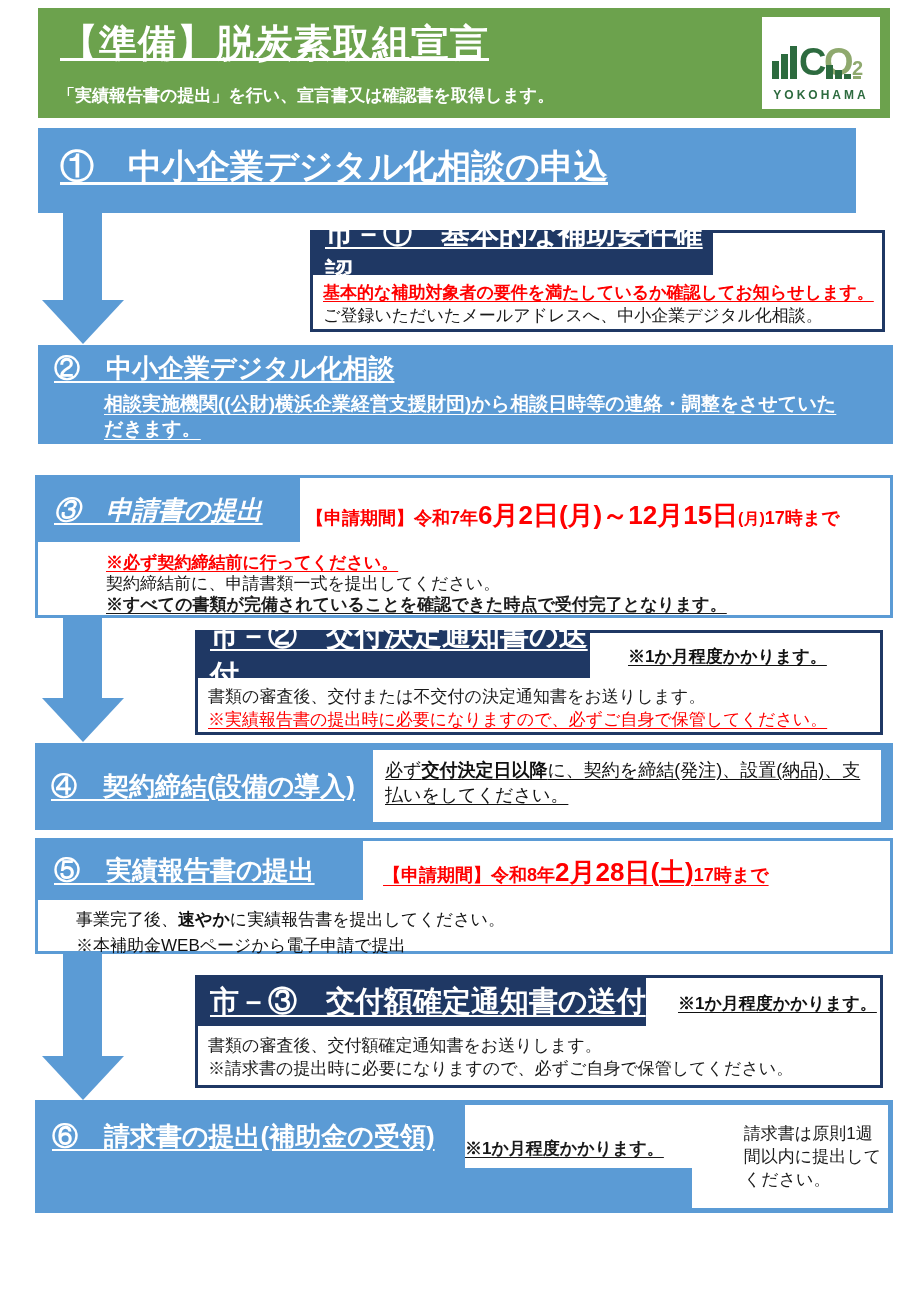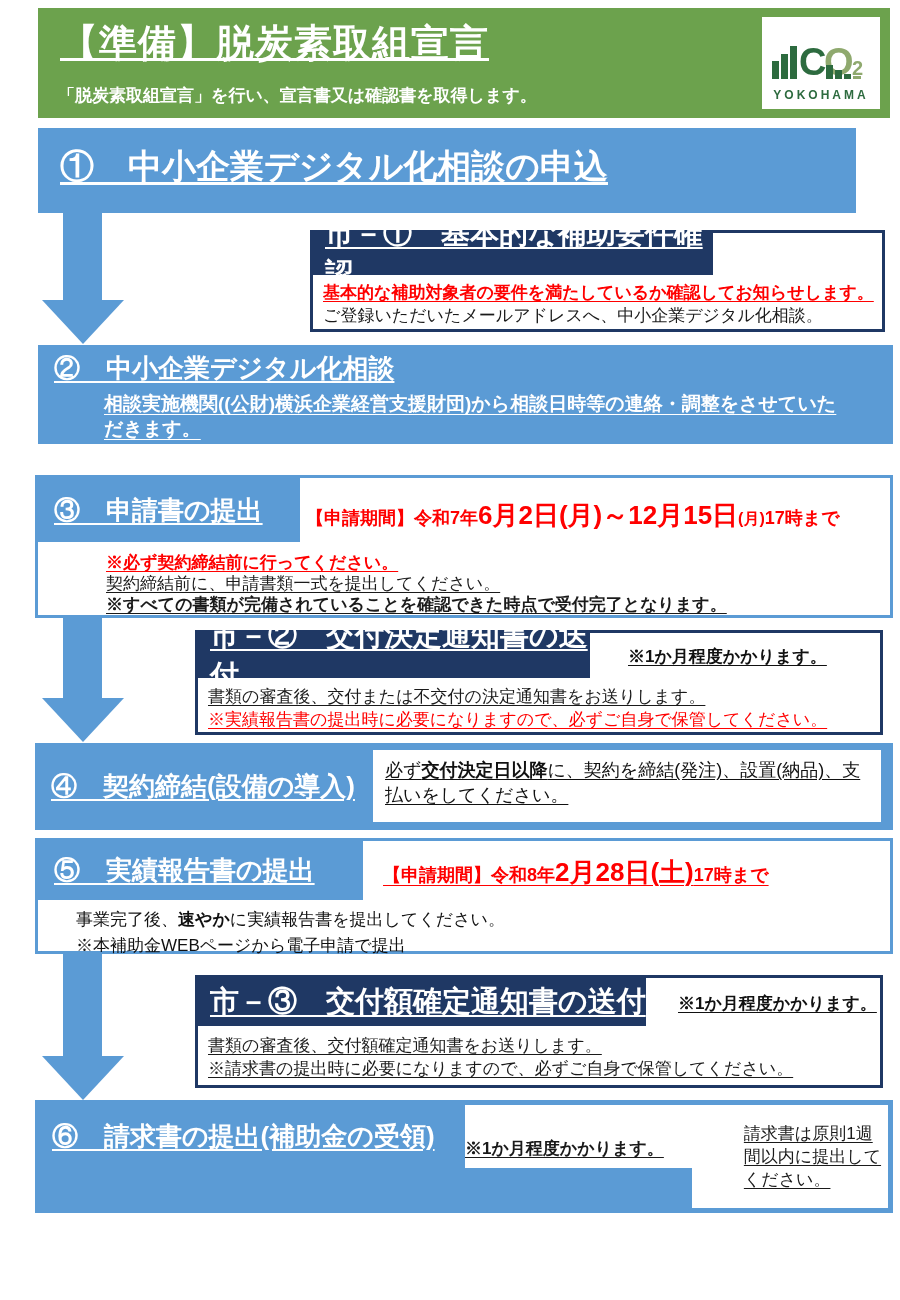--- a/index.html
+++ b/index.html
@@ -21,21 +21,21 @@
   .t-white { color:#fff; font-weight:bold; text-decoration:underline; text-underline-offset:4px; }
   .step2-title { position:absolute; left:16px; top:6px; font-size:26px; }
   .step2-body { position:absolute; left:66px; top:46px; width:745px; font-size:19px; line-height:25px; }
 
   
   .bx-blue-border { position:absolute; background:#ffffff; border:3px solid #5b9bd5; }
   .chip-blue { position:absolute; left:0; top:0; background:#5b9bd5; display:flex; align-items:center; padding-left:16px; }
   .chip-blue span { font-size:26px; }
 
   .step3 { left:35px; top:475px; width:858px; height:143px; }
-  .step3-chip { width:262px; height:64px; }
+  .step3-chip { width:262px; height:64px;font-style:italic; }
   .step3-period { position:absolute; left:268px; top:20px; color:#ff0000; font-weight:bold; white-space:nowrap; }
   .p-norm { font-size:18px; }
   .p-big  { font-size:26px; }
   .p-small{ font-size:16px; }
   .step3-body { position:absolute; left:68px; top:74px; font-size:17px; line-height:21px; }
 
   .step4 { position:absolute; left:35px; top:743px; width:858px; height:87px; }
   .step4-title { position:absolute; left:16px; top:26px; font-size:26px; }
   .step4-white { position:absolute; left:338px; top:7px; width:508px; height:72px; background:#fff; padding:8px 12px; }
   .step4-text { font-size:18px; color:#111; line-height:25px; text-decoration:underline; text-underline-offset:3px; }
@@ -67,38 +67,38 @@
   .city2-note { left:430px; top:12px; }
   .city2-body { left:10px; top:52px; }
   .city3 { left:195px; top:975px; width:688px; height:113px; }
   .city3-hd { width:448px; height:48px; }
   .city3-note { left:480px; top:14px; }
   .city3-body { left:10px; top:56px; }
 
   .red-u  { color:#ff0000; font-weight:bold; text-decoration:underline; text-underline-offset:3px; }
   .red-u2 { color:#ff0000; text-decoration:underline; text-underline-offset:3px; }
   .blk    { color:#1a1a1a; }
-  .blk-u  { color:#1a1a1a; text-decoration:underline; text-underline-offset:3px; }
+  .blk-u  { color:#1a1a1a; text-underline-offset:3px; }
   .blk-bu { color:#1a1a1a; font-weight:bold; text-decoration:underline; text-underline-offset:3px; }
 
   
   .ar-shaft { position:absolute; width:39px; background:#5b9bd5; }
   .ar-head { position:absolute; width:0; height:0; border-left:41px solid transparent; border-right:41px solid transparent; border-top:44px solid #5b9bd5; }
   .a1s { left:63px; top:212px; height:90px; } .a1h { left:42px; top:300px; }
   .a2s { left:63px; top:617px; height:83px; } .a2h { left:42px; top:698px; }
   .a3s { left:63px; top:952px; height:106px; } .a3h { left:42px; top:1056px; }
 </style>
 </head>
 <body>
 
 <div class="page">
 
   <div class="hdr">
     <div class="hdr-title">【準備】脱炭素取組宣言</div>
-    <div class="hdr-sub">「脱炭素取組宣言」を行い、宣言書又は確認書を取得します。</div>
+    <div class="hdr-sub">「実績報告書の提出」を行い、宣言書又は確認書を取得します。</div>
     <div class="logo">
       <svg width="118" height="92" viewBox="0 0 118 92">
         <rect x="10" y="44" width="7" height="18" fill="#2d6b3f"></rect>
         <rect x="19" y="37" width="7" height="25" fill="#2d6b3f"></rect>
         <rect x="28" y="29" width="7" height="33" fill="#2d6b3f"></rect>
         <text x="37" y="58" font-size="38" font-weight="bold" fill="#2d6b3f" font-family="Liberation Sans, sans-serif">C</text>
         <text x="62" y="58" font-size="38" font-weight="bold" fill="#8fa96e" font-family="Liberation Sans, sans-serif">O</text>
         <text x="90" y="58" font-size="20" font-weight="bold" fill="#8fa96e" font-family="Liberation Sans, sans-serif">2</text>
         <rect x="64" y="48" width="7" height="14" fill="#2d6b3f"></rect>
         <rect x="73" y="53" width="7" height="9" fill="#2d6b3f"></rect>

